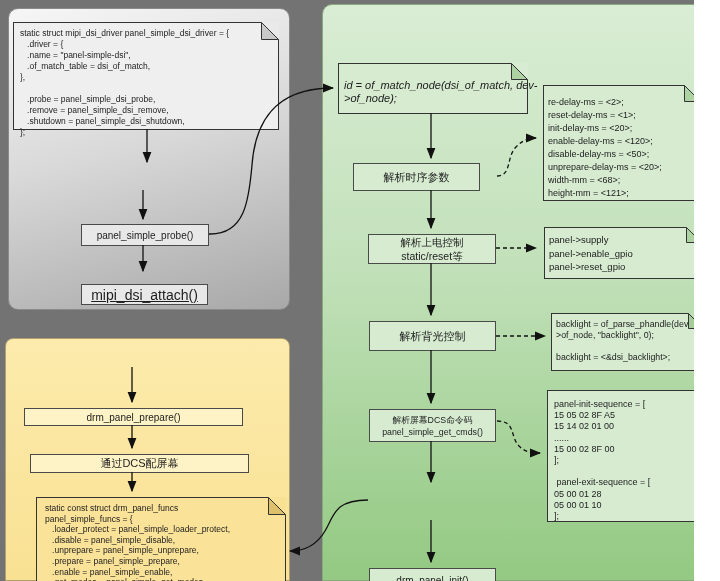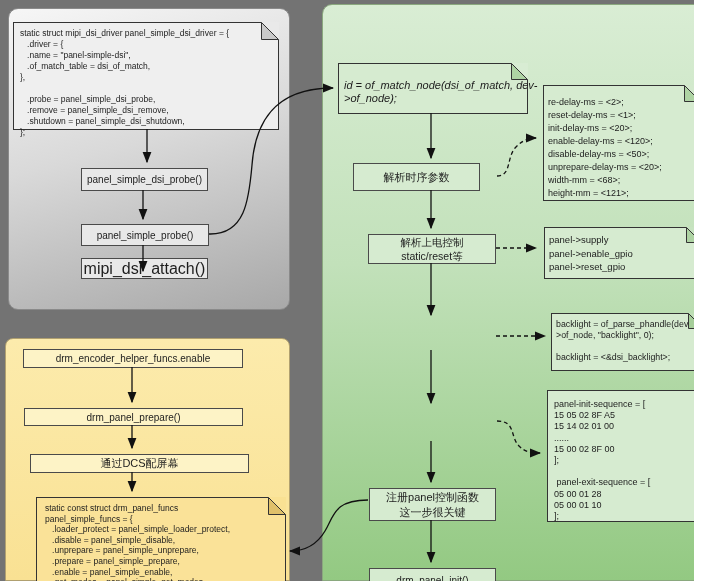--- a/index.html
+++ b/index.html
@@ -40,27 +40,25 @@
    .driver = {
    .name = "panel-simple-dsi",
    .of_match_table = dsi_of_match,
 },
 
    .probe = panel_simple_dsi_probe,
    .remove = panel_simple_dsi_remove,
    .shutdown = panel_simple_dsi_shutdown,
 };</pre>
     </div>
-    <div class="fbox" style="left:72px;top:159px;width:127px;height:23px;font-size:10px;">panel_simple_dsi_probe()</div>
     <div class="fbox" style="left:72px;top:215px;width:128px;height:22px;font-size:10px;text-align:right;">panel_simple_probe()</div>
-    <div class="fbox" style="left:72px;top:249px;width:127px;height:21px;font-size:16px;">mipi_dsi_attach()</div>
+    <div class="fbox" style="left:72px;top:275px;width:127px;height:21px;font-size:14px;text-decoration:underline;">mipi_dsi_attach()</div>
   </div>
 
   <div class="panel yellow">
-    <div class="fbox" style="left:17px;top:10px;width:220px;height:19px;font-size:10px;">drm_encoder_helper_funcs.enable</div>
     <div class="fbox" style="left:18px;top:69px;width:219px;height:18px;font-size:10px;">drm_panel_prepare()</div>
     <div class="fbox" style="left:24px;top:115px;width:219px;height:19px;font-size:11px;">通过DCS配屏幕</div>
     <div class="note" style="left:30px;top:158px;width:250px;height:85px;border-bottom:none;">
       <svg class="fold" width="18" height="18">
         <path d="M0,0 L18,0 L18,18 Z" fill="#f9e193"></path>
         <path d="M0.5,0.5 L17.5,17.5 L0.5,17.5 Z" fill="#dfc06a" stroke="#333" stroke-width="1"></path>
       </svg>
       <pre style="padding:5px 0 0 8px;font-size:8.5px;line-height:10.6px;">static const struct drm_panel_funcs
 panel_simple_funcs = {
    .loader_protect = panel_simple_loader_protect,
@@ -100,49 +98,50 @@
 static/reset等</div>
     <div class="note" style="left:221px;top:222px;width:158px;height:52px;">
       <svg class="fold" width="16" height="16">
         <path d="M0,0 L16,0 L16,16 Z" fill="#c7e3c0"></path>
         <path d="M0.5,0.5 L15.5,15.5 L0.5,15.5 Z" fill="#aed3a3" stroke="#333" stroke-width="1"></path>
       </svg>
       <pre style="padding:5px 0 0 4px;font-size:9.5px;line-height:13.5px;">panel-&gt;supply
 panel-&gt;enable_gpio
 panel-&gt;reset_gpio</pre>
     </div>
+    <div class="fbox" style="left:46px;top:316px;width:127px;height:30px;font-size:11px;">解析背光控制</div>
     <div class="note" style="left:228px;top:308px;width:153px;height:58px;">
       <svg class="fold" width="16" height="16">
         <path d="M0,0 L16,0 L16,16 Z" fill="#bedeb5"></path>
         <path d="M0.5,0.5 L15.5,15.5 L0.5,15.5 Z" fill="#a5cd99" stroke="#333" stroke-width="1"></path>
       </svg>
       <pre style="padding:5px 0 0 4px;font-size:8.8px;line-height:11px;">backlight = of_parse_phandle(dev-
 &gt;of_node, "backlight", 0);
 
 backlight = &lt;&amp;dsi_backlight&gt;;</pre>
     </div>
+    <div class="fbox" style="left:46px;top:404px;width:127px;height:33px;font-size:8.8px;line-height:12px;">解析屏幕DCS命令码
+panel_simple_get_cmds()</div>
     <div class="note" style="left:224px;top:385px;width:166px;height:132px;">
       <svg class="fold" width="17" height="17">
         <path d="M0,0 L17,0 L17,17 Z" fill="#b3d7a9"></path>
         <path d="M0.5,0.5 L16.5,16.5 L0.5,16.5 Z" fill="#9cc78f" stroke="#333" stroke-width="1"></path>
       </svg>
       <pre style="padding:8px 0 8px 6px;font-size:9px;line-height:11.2px;">panel-init-sequence = [
 15 05 02 8F A5
 15 14 02 01 00
 ......
 15 00 02 8F 00
 ];
 
  panel-exit-sequence = [
 05 00 01 28
 05 00 01 10
 ];</pre>
     </div>
-    <div class="fbox" style="left:46px;top:483px;width:127px;height:33px;font-size:11px;line-height:15px;">注册panel控制函数
-这一步很关键</div>
     <div class="fbox" style="left:46px;top:563px;width:127px;height:30px;font-size:10px;align-items:flex-start;padding-top:6px;">drm_panel_init()</div>
   </div>
 
   <svg class="connectors" width="720" height="581" viewBox="0 0 720 581">
     <defs>
       <marker id="ah" markerWidth="9" markerHeight="7" refX="8" refY="3.5" orient="auto">
         <path d="M0,0 L9,3.5 L0,7 Z" fill="#111"></path>
       </marker>
     </defs>
     <g stroke="#111" stroke-width="1.3" fill="none">

